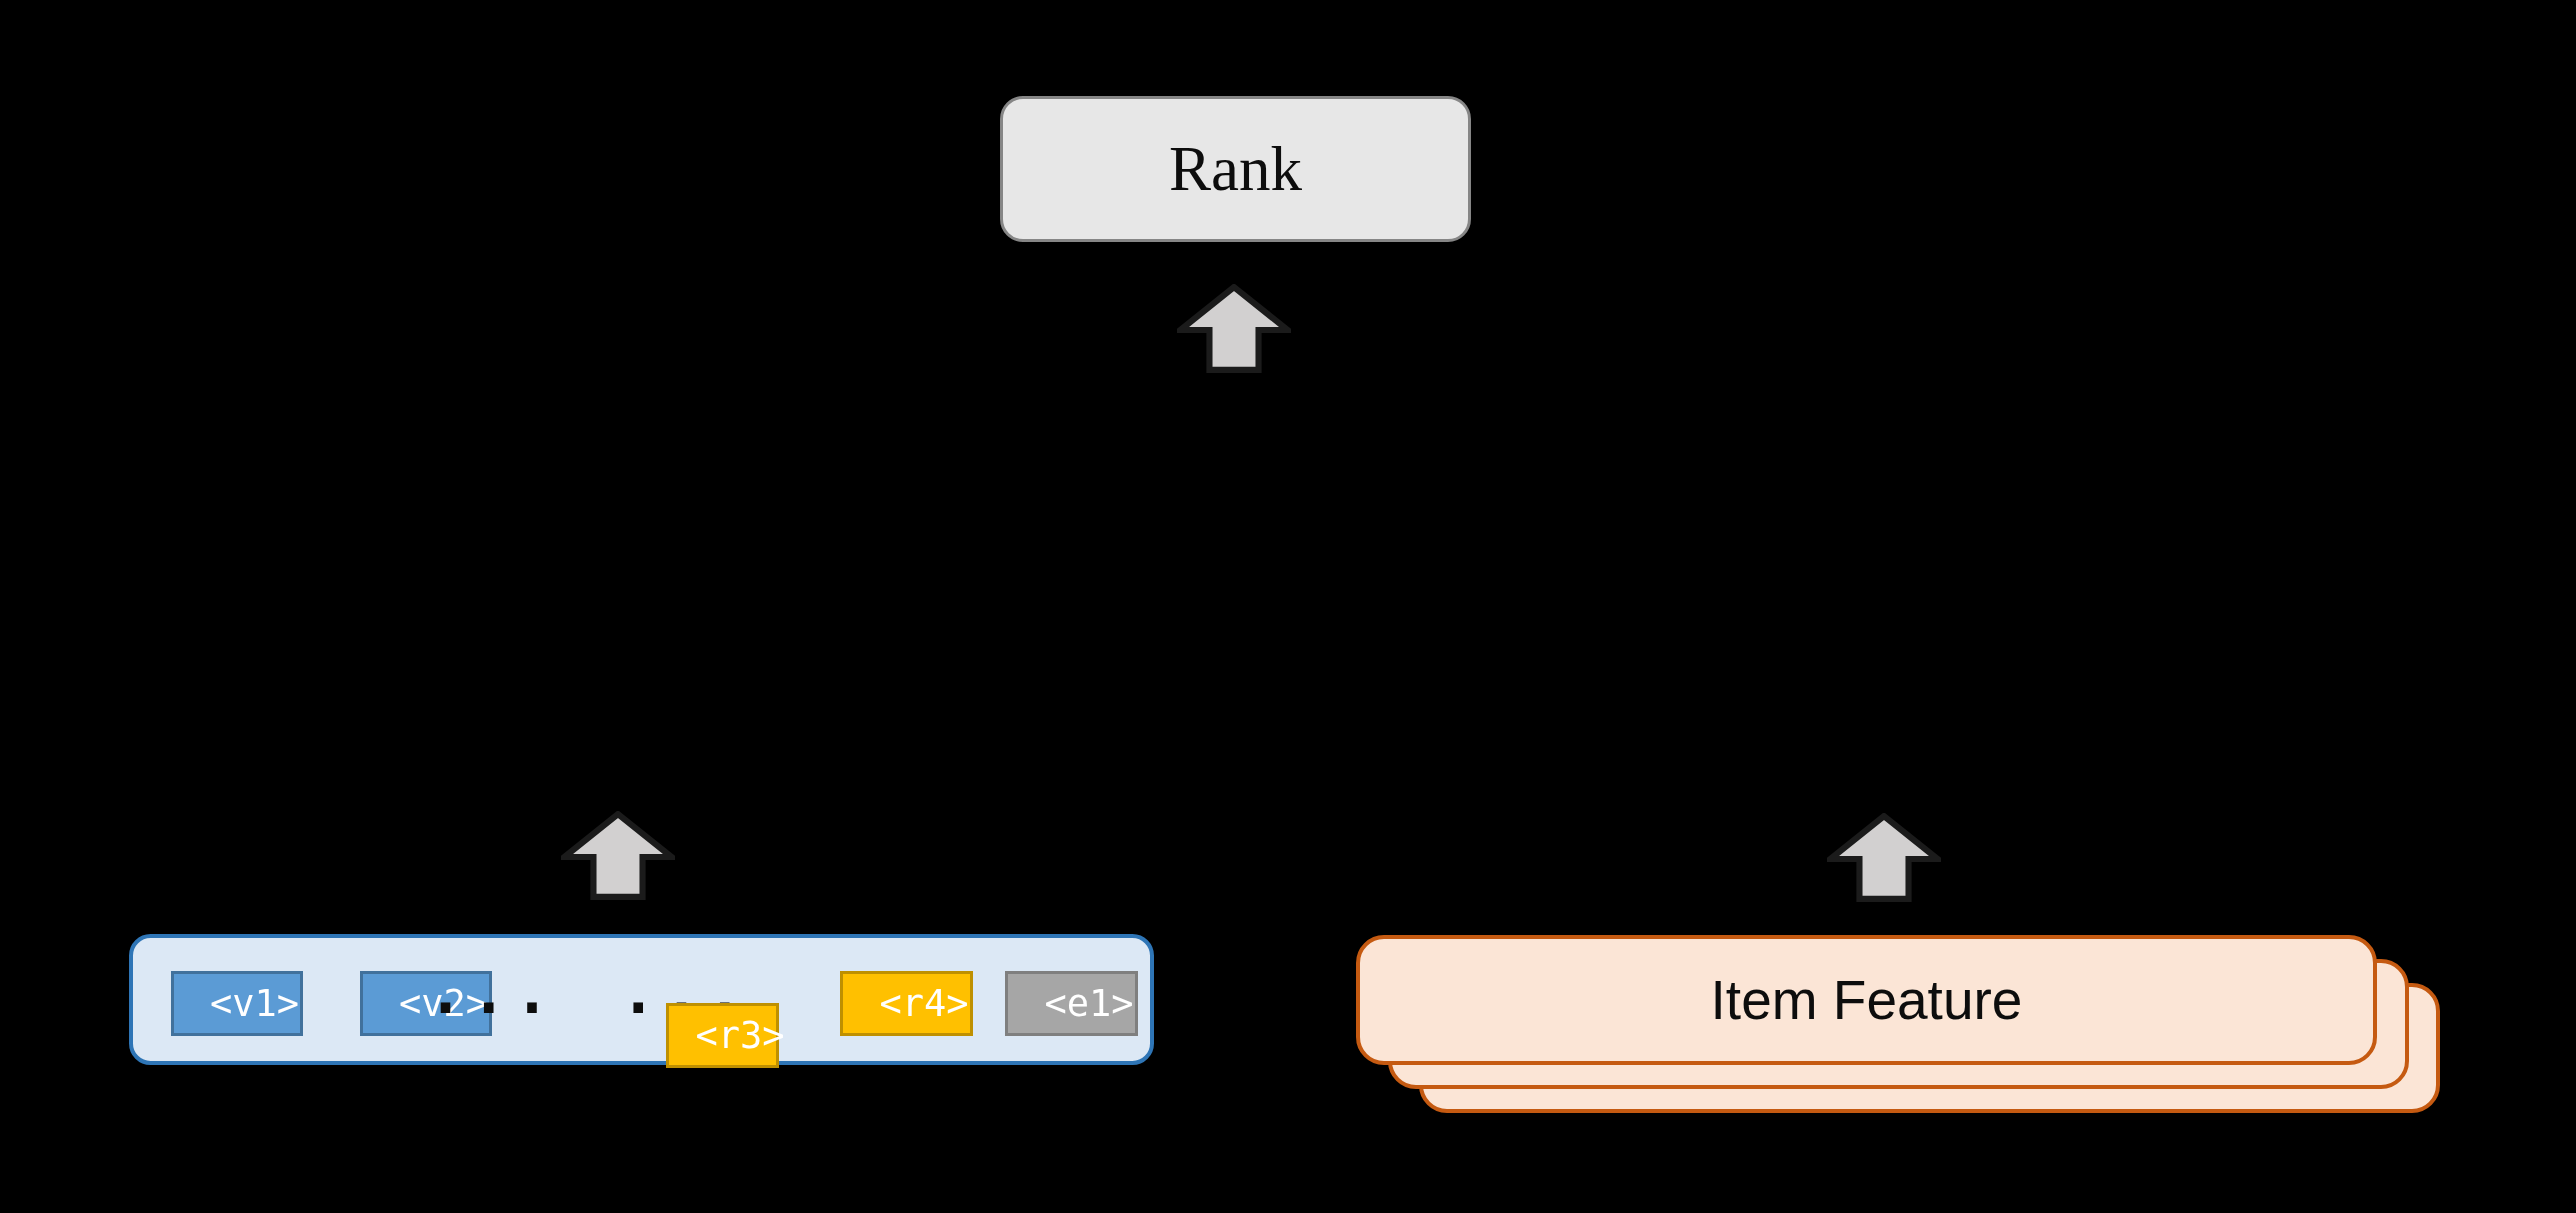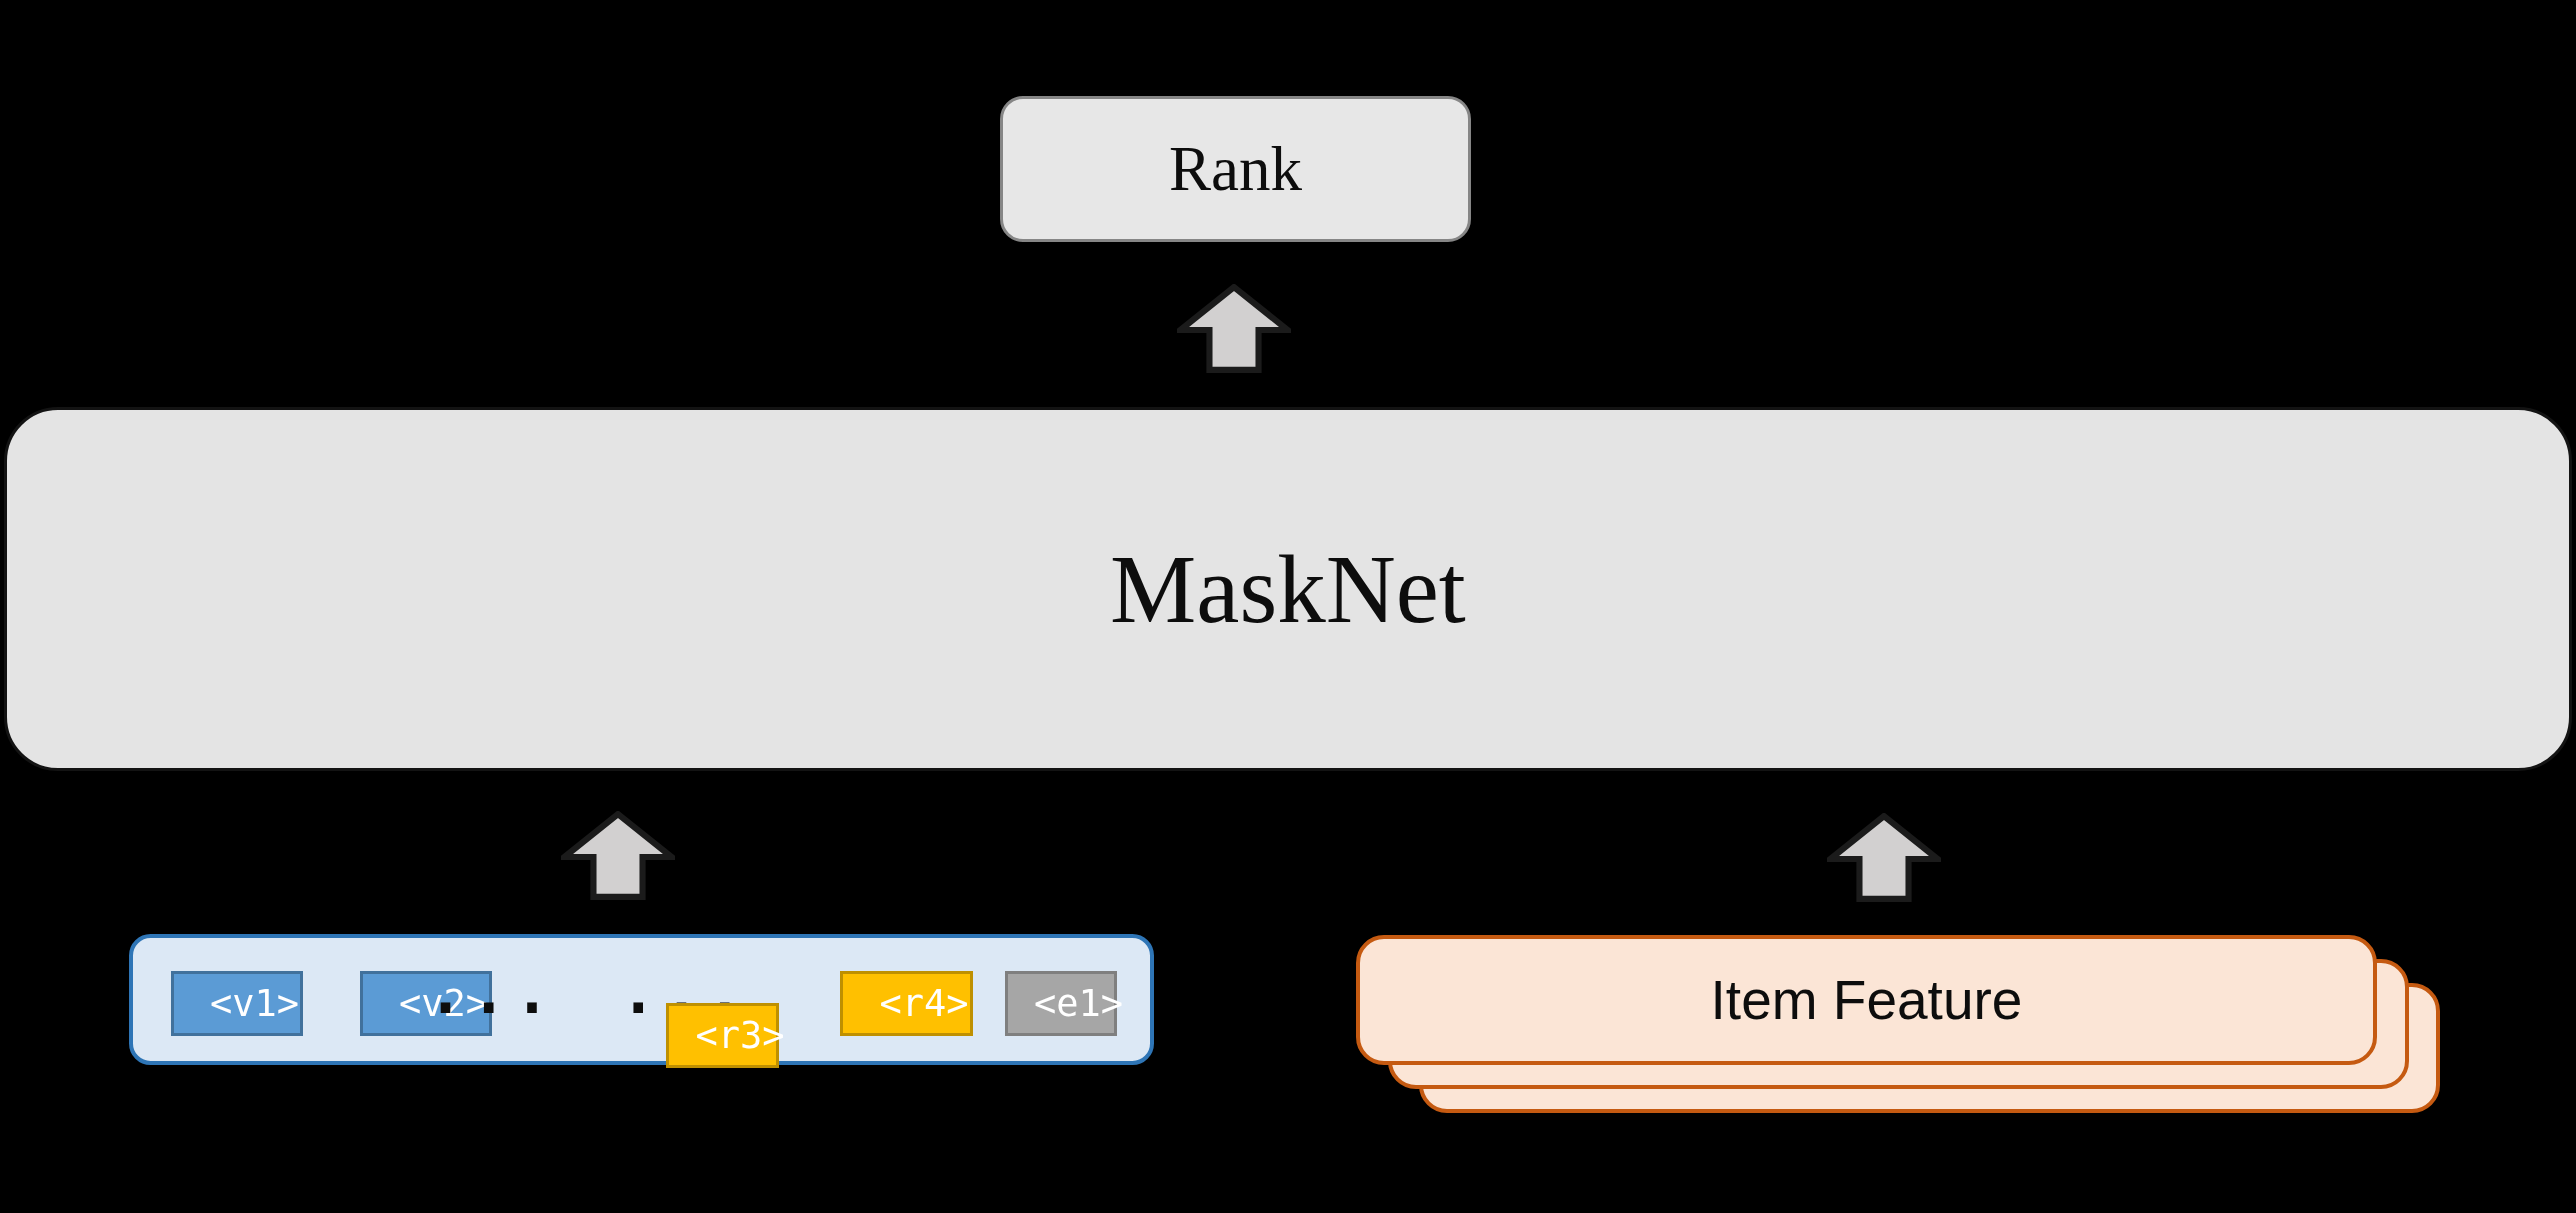--- a/index.html
+++ b/index.html
@@ -63,21 +63,21 @@
     position:absolute; left:378px; top:33px; width:156px; height:65px;
     display:flex; align-items:center; justify-content:center;
   }
   .tok-dots span{
     font-family:"DejaVu Sans Mono", monospace; font-weight:700;
     font-size:59px; letter-spacing:7.7px; word-spacing:20px;
     color:var(--text-dark); transform:translateY(-10.8px); white-space:nowrap;
   }
   .tok-r3{left:533px; width:113px;margin-top:32px;}
   .tok-r4{left:707px; width:133px;}
-  .tok-e1{left:872px; width:112px;}
+  .tok-e1{left:872px; width:133px;}
   .item-stack{position:absolute; left:1356px; top:935px; width:1084px; height:142px;}
   .item-card{
     position:absolute; width:1021px; height:130px; box-sizing:border-box;
     background:var(--item-fill); border:4.6px solid var(--item-border);
     border-radius:28px;
     display:flex; align-items:center; justify-content:center;
     font-size:55px; color:var(--text-dark);
   }
   .item-layer-3{left:63px; top:48px; z-index:1;}
   .item-layer-2{left:32px; top:24px; z-index:2;}
@@ -91,23 +91,20 @@
   <div class="node rank-box">
     <span>Rank</span>
   </div>
 
   <div class="arrow arrow-rank">
     <svg viewBox="0 0 148 116">
       <polygon points="74,4 144,60 106,60 106,112 42,112 42,60 4,60"></polygon>
     </svg>
   </div>
 
-  <div class="node masknet-box">
-    <span>MaskNet</span>
-  </div>
 
   <div class="arrow arrow-tokens">
     <svg viewBox="0 0 148 116">
       <polygon points="74,4 144,60 106,60 106,112 42,112 42,60 4,60"></polygon>
     </svg>
   </div>
 
   <div class="arrow arrow-items">
     <svg viewBox="0 0 148 116">
       <polygon points="74,4 144,60 106,60 106,112 42,112 42,60 4,60"></polygon>

